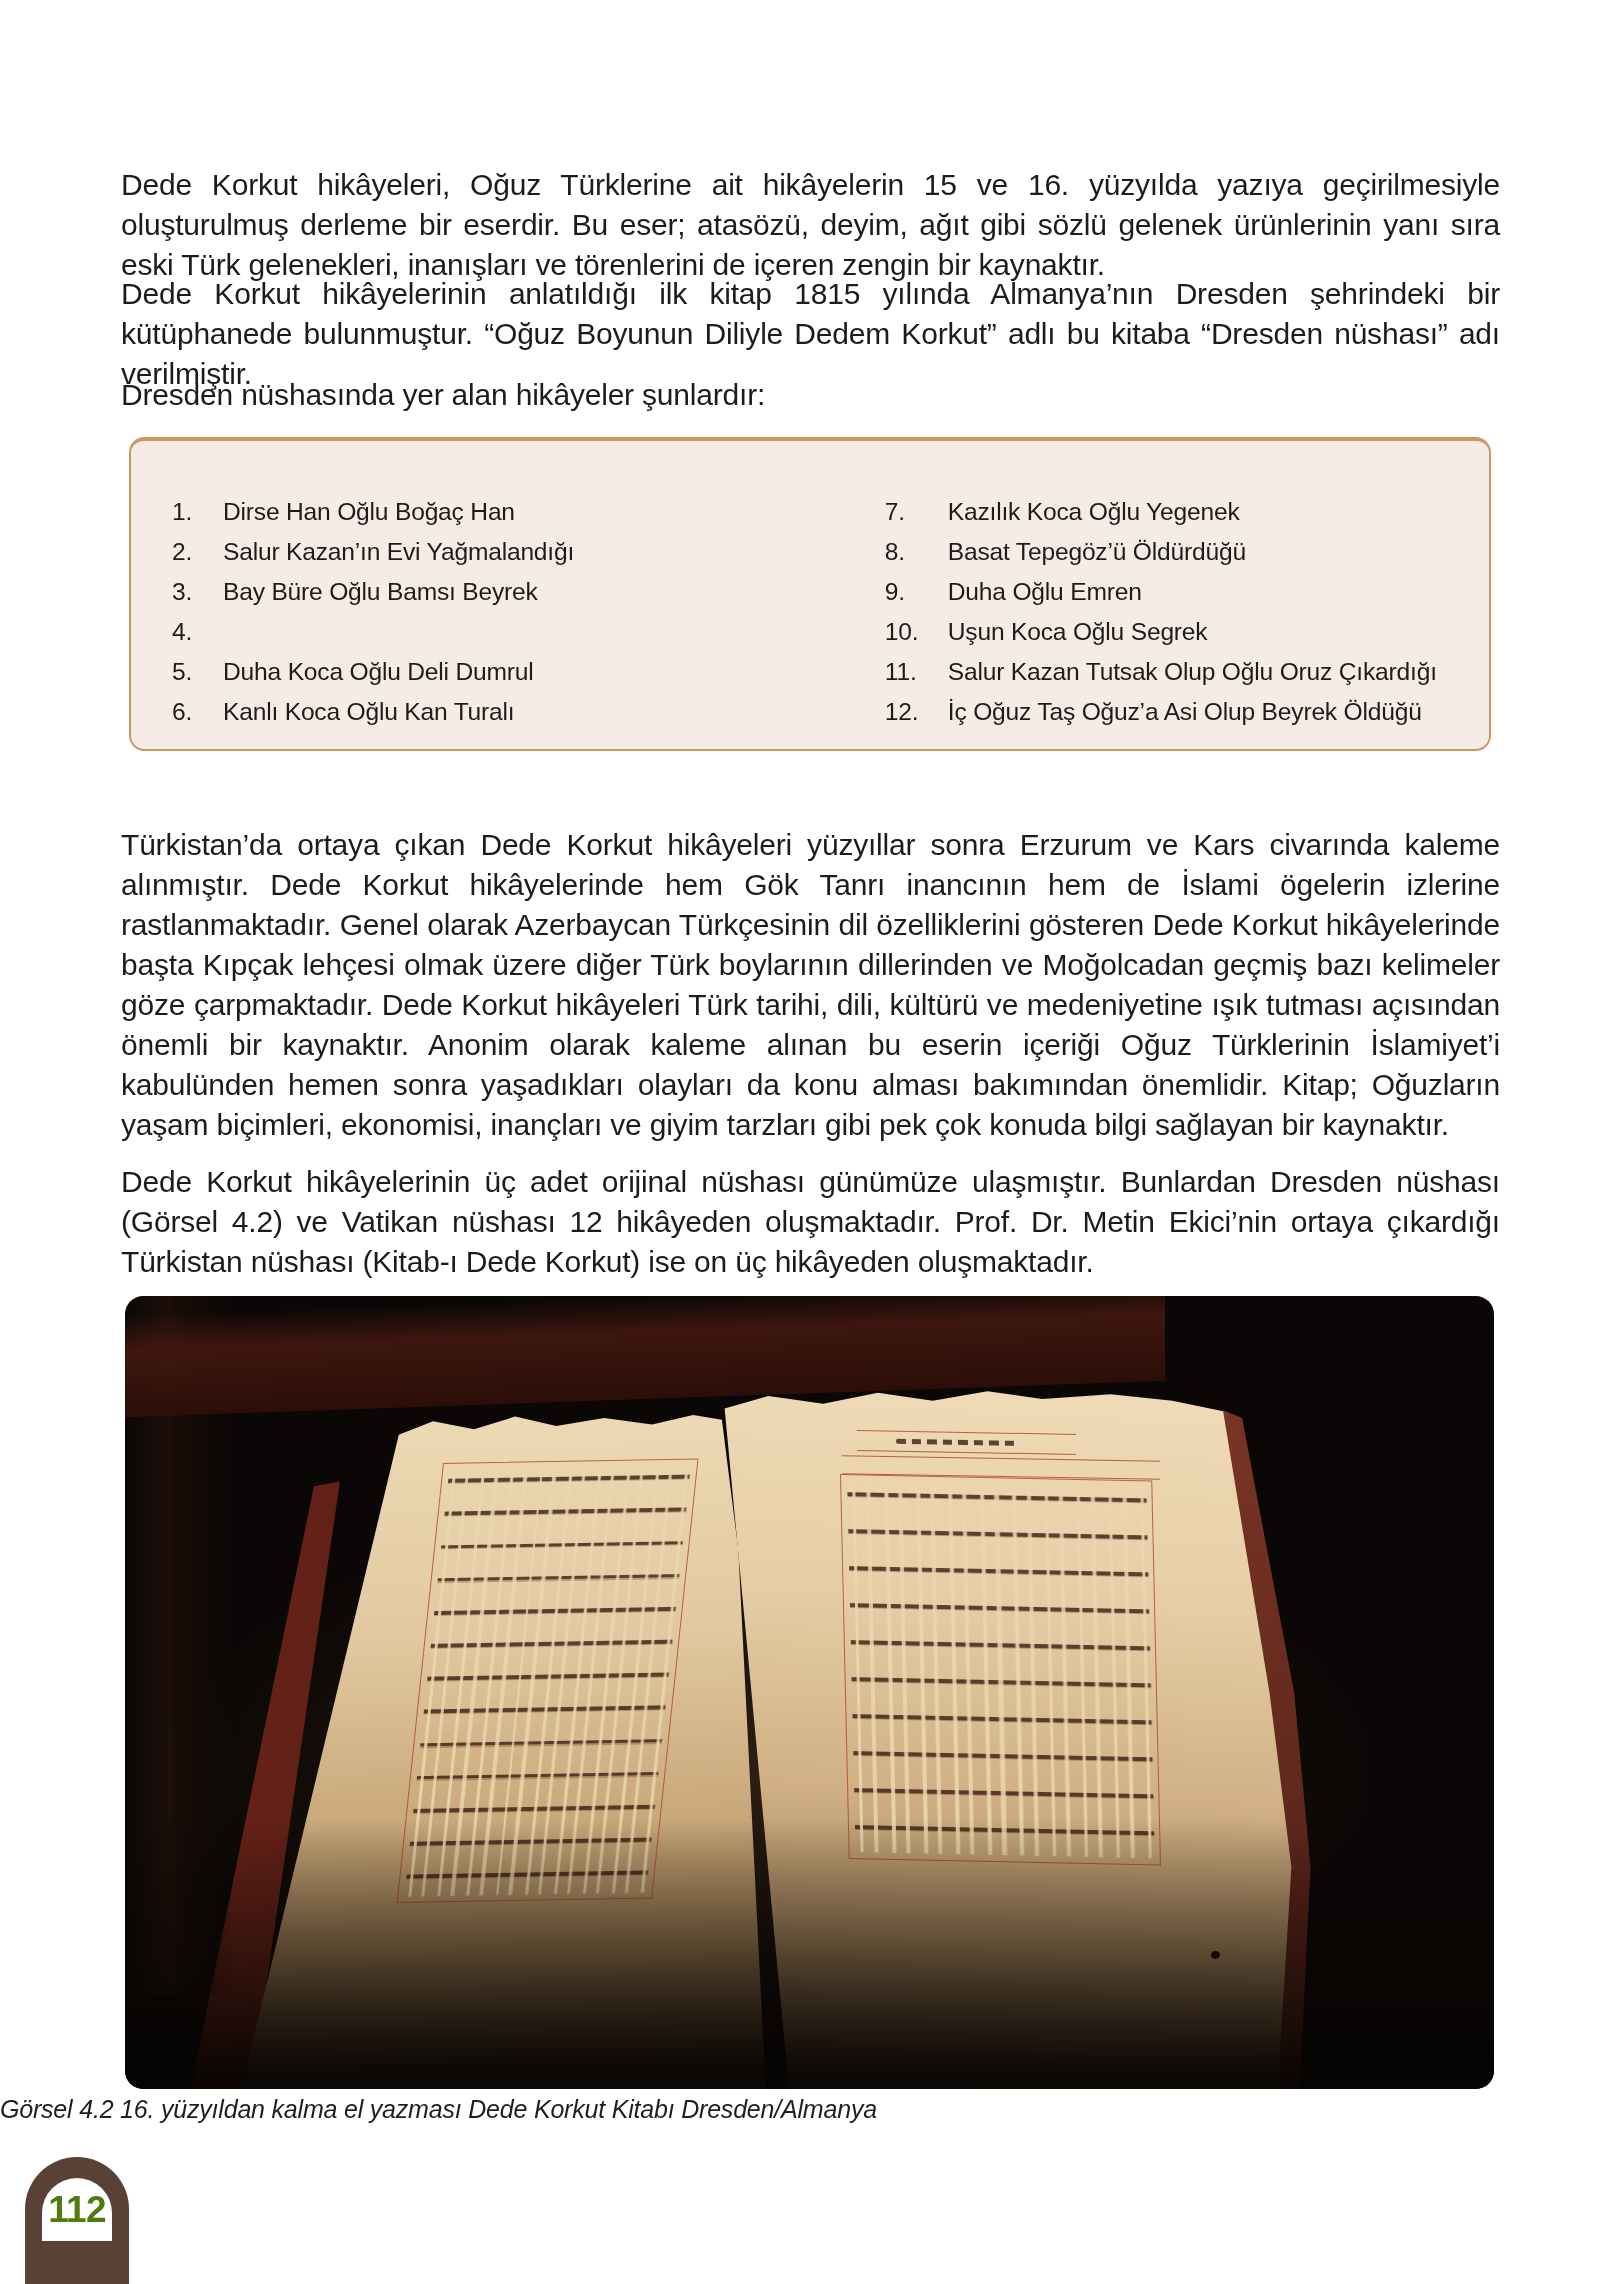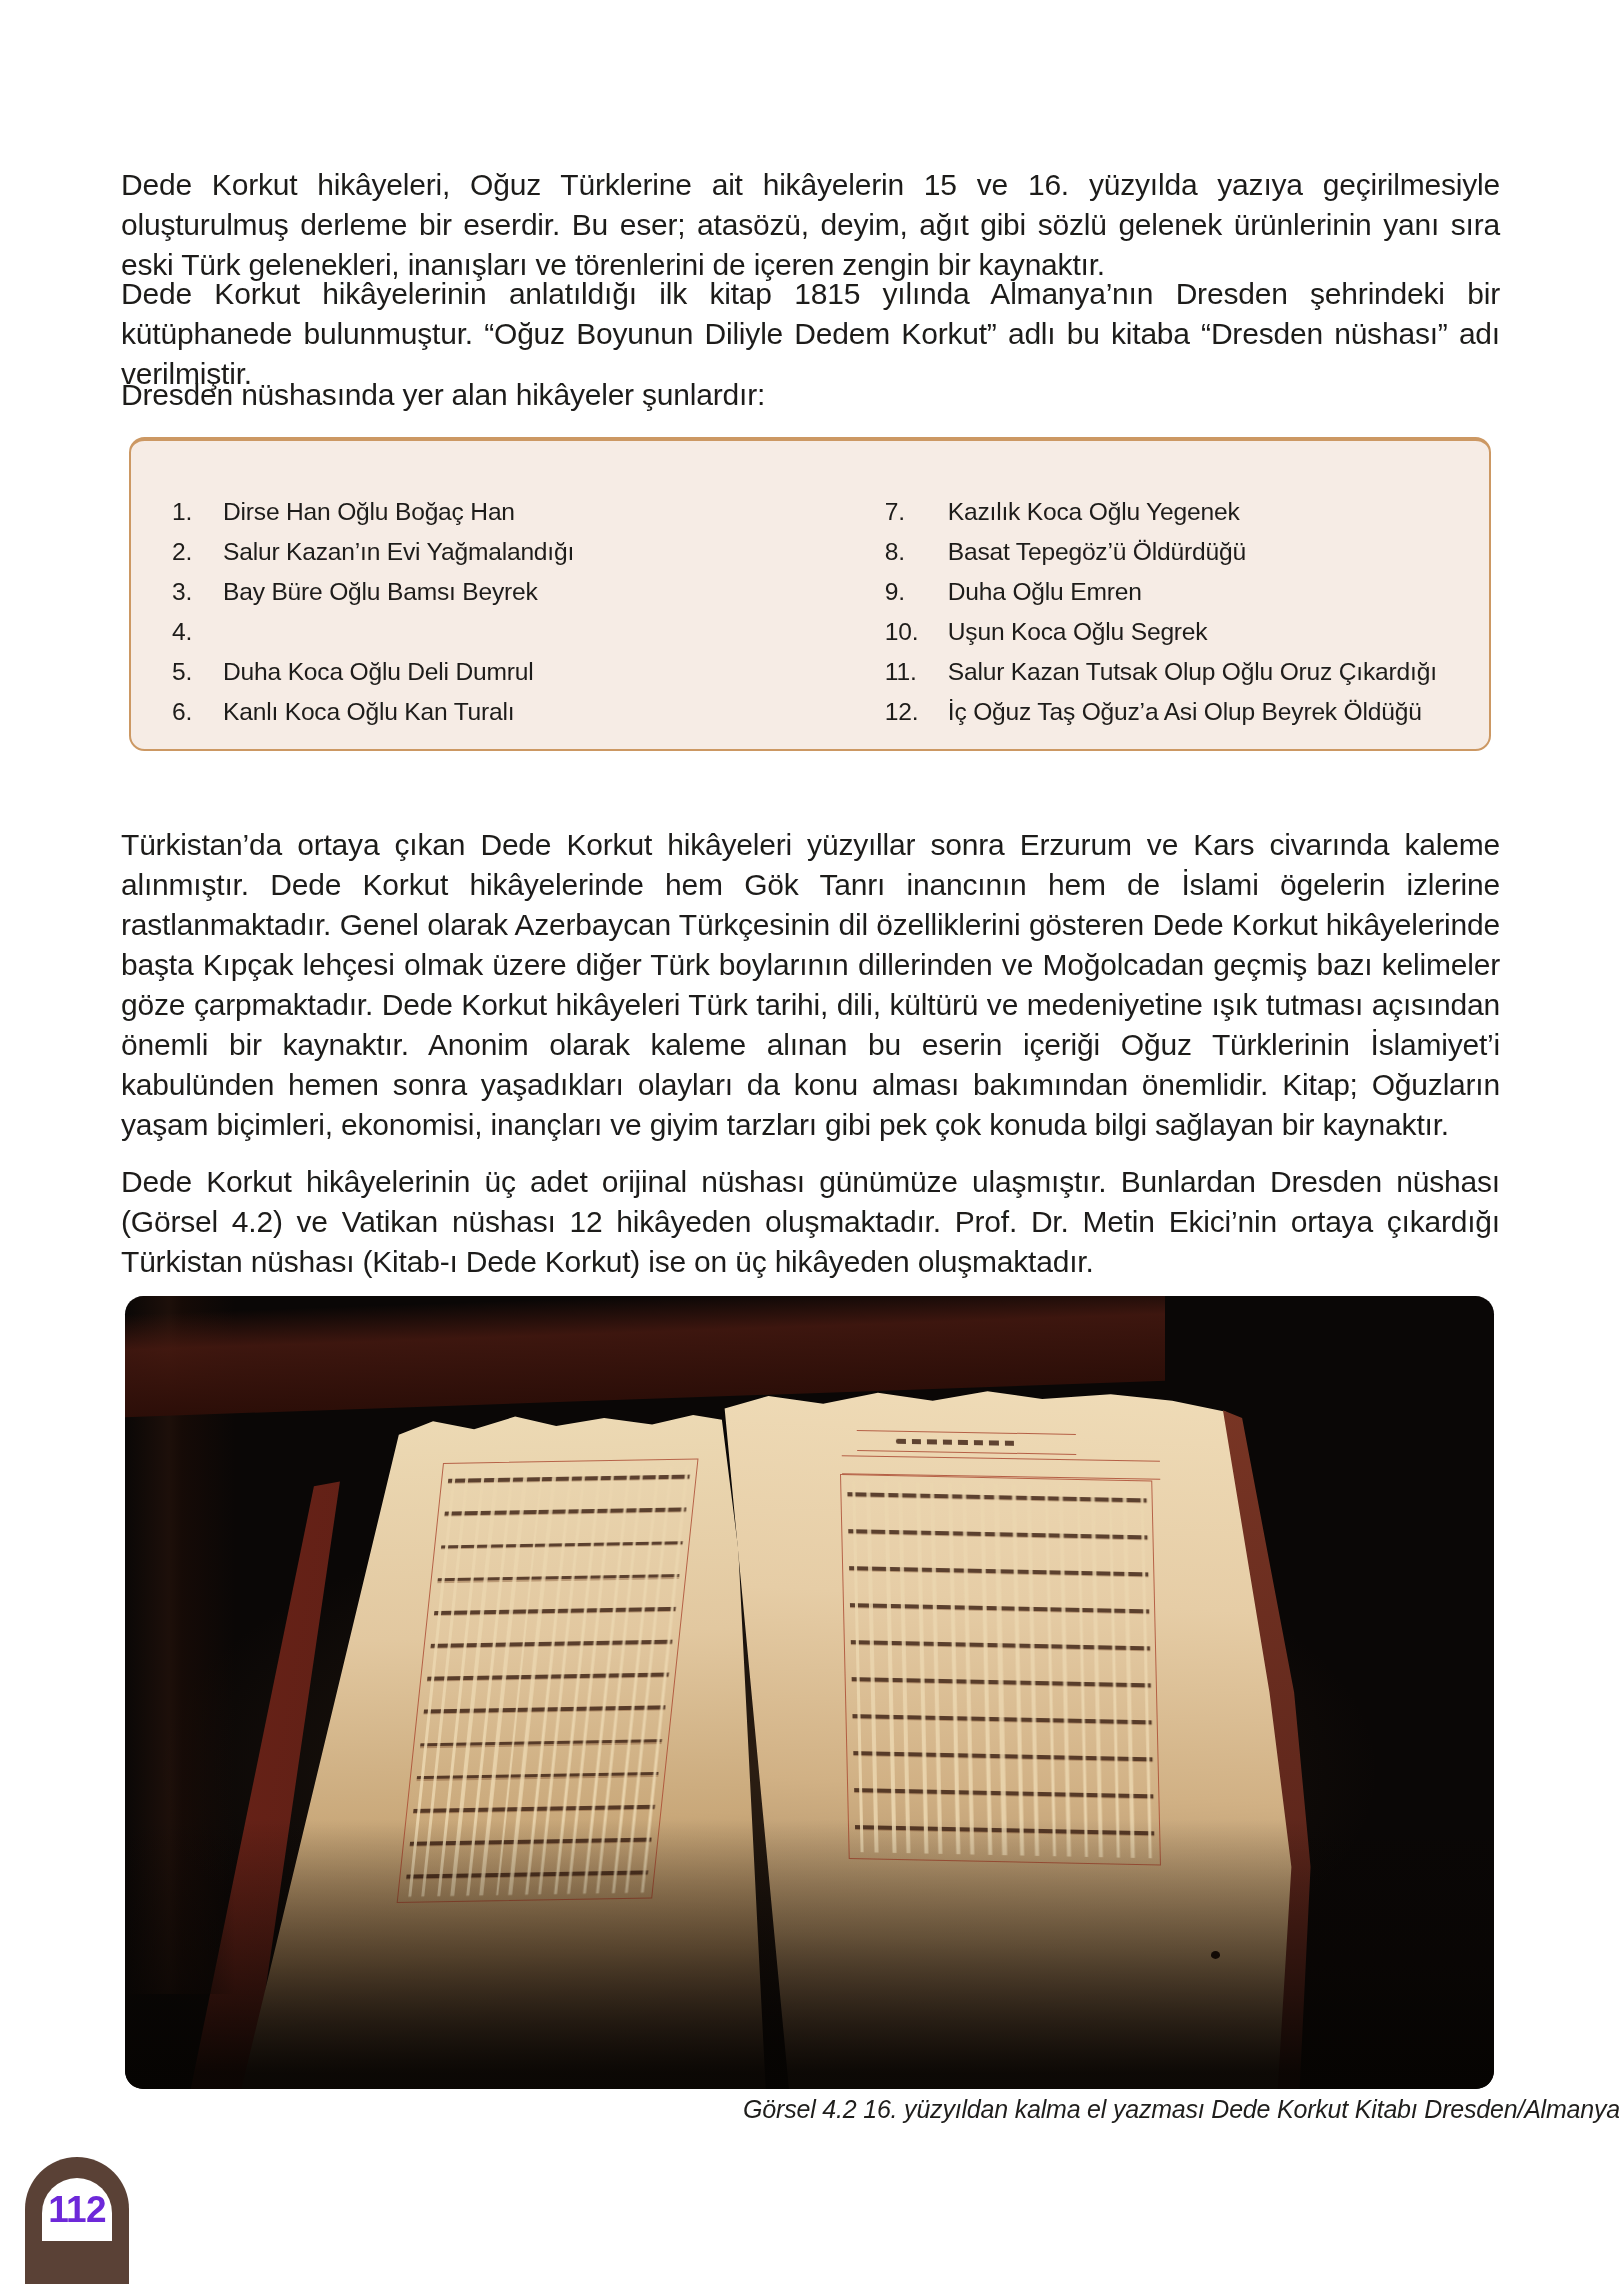--- a/index.html
+++ b/index.html
@@ -96,34 +96,34 @@
   .ph-bottomboard{
     left:3%;top:87%;width:76%;height:13%;inset:auto;position:absolute;
     background:linear-gradient(to bottom,rgba(74,26,17,0) 0%,rgba(74,26,17,.8) 35%,#2c0e08 100%);
     transform:skewY(-2deg);
   }
   .ph-dot{position:absolute;left:79.3%;top:82.6%;width:9.8px;height:8.4px;border-radius:50%;background:#1c0f08;}
   .ph-shadow{background:linear-gradient(to bottom,rgba(8,5,3,0) 66%,rgba(8,5,3,.55) 85%,rgba(6,4,2,.93) 98%);}
 
   .caption{
     position:absolute;left:0;top:2095px;width:100%;margin:0;
-    font-size:25px;font-style:italic;text-align:right;color:#1f1e1c;letter-spacing:-0.2px;
+    font-size:25px;font-style:italic;text-align:left;color:#1f1e1c;letter-spacing:-0.2px;
   }
 
   
   .badge{
     position:absolute;left:25px;top:2157px;width:104px;height:127px;
     background:#5a4136;border-radius:52px 52px 0 0;
   }
   .badge-window{
     position:absolute;left:17px;top:21px;width:70px;height:63px;
     background:#ffffff;border-radius:35px 35px 0 0;
     display:flex;align-items:center;justify-content:center;
   }
-  .badge-window span{font-size:37px;font-weight:bold;color:#6d28d9;letter-spacing:-0.7px;}
+  .badge-window span{font-size:37px;font-weight:bold;color:#4d7c0f;letter-spacing:-0.7px;}
 </style>
 </head>
 <body>
 
 <div class="page">
 
   <p class="para" id="p1">Dede Korkut hikâyeleri, Oğuz Türklerine ait hikâyelerin 15 ve 16. yüzyılda yazıya geçirilmesiyle oluşturulmuş derleme bir eserdir. Bu eser; atasözü, deyim, ağıt gibi sözlü gelenek ürünlerinin yanı sıra eski Türk gelenekleri, inanışları ve törenlerini de içeren zengin bir kaynaktır.</p>
   <p class="para" id="p2">Dede Korkut hikâyelerinin anlatıldığı ilk kitap 1815 yılında Almanya’nın Dresden şehrindeki bir kütüphanede bulunmuştur. “Oğuz Boyunun Diliyle Dedem Korkut” adlı bu kitaba “Dresden nüshası” adı verilmiştir.</p>
   <p class="para single" id="list-intro">Dresden nüshasında yer alan hikâyeler şunlardır:</p>
 

